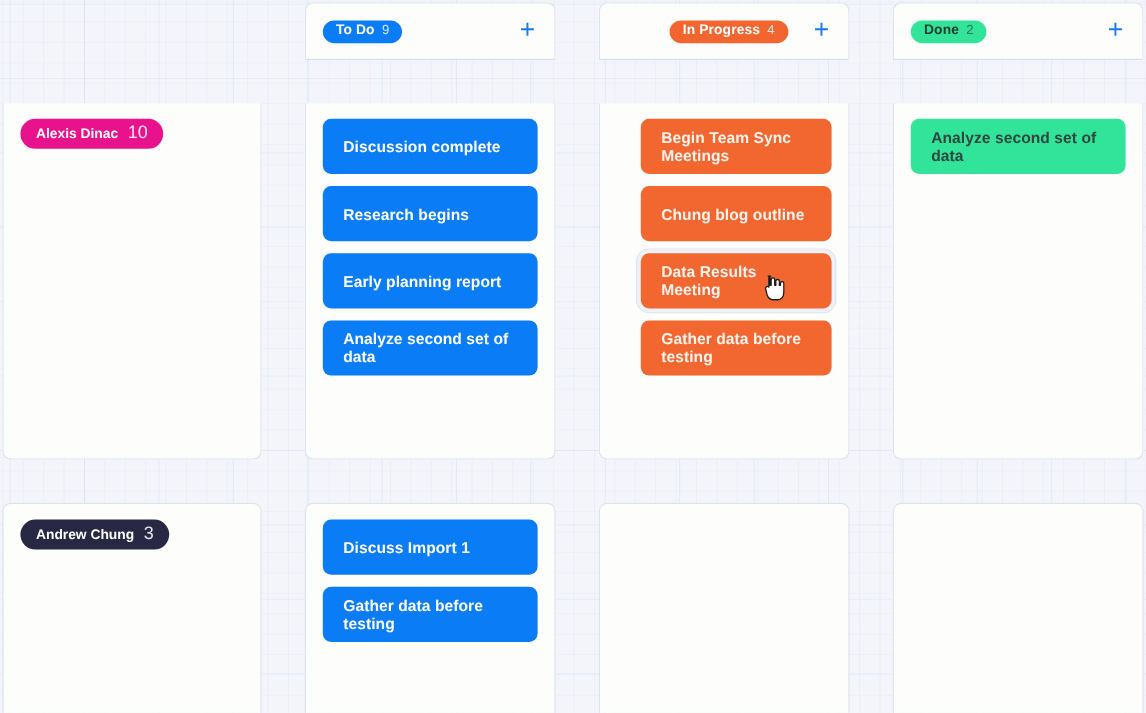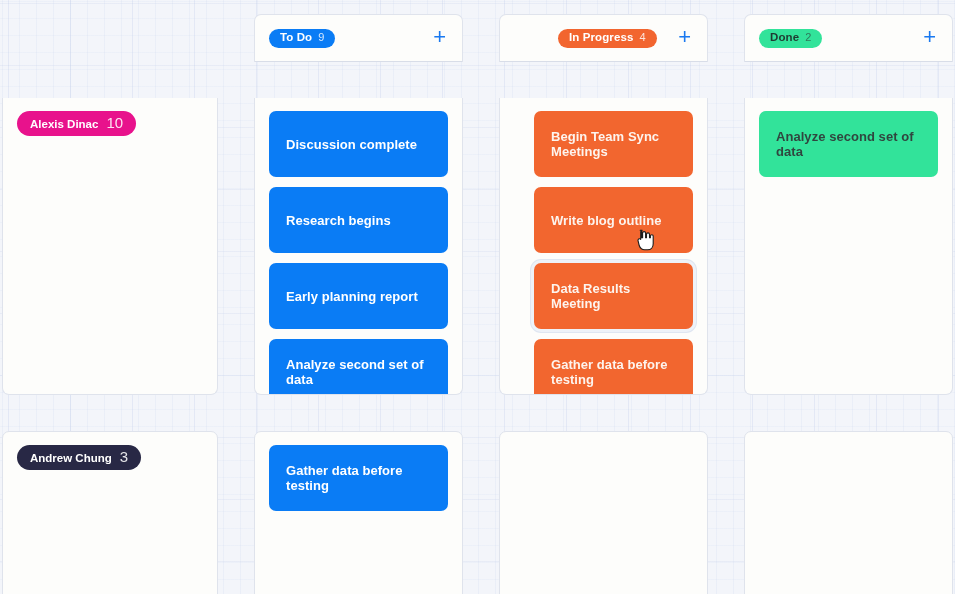--- a/index.html
+++ b/index.html
@@ -31,21 +31,21 @@
 
   
   #board {
     position: absolute;
     inset: 0;
     display: grid;
     grid-template-columns: 216px 1fr 1fr 1fr;
     grid-template-rows: 48px 297px 244px;
     column-gap: 12px;
     row-gap: 10px;
-    padding: 14px 2px 5px 2px;
+    padding: 2px 2px 5px 2px;
     box-sizing: border-box;
     gap: 36px;
   }
 
   
   .col-header {
     background: #fdfdfb;
     border: 1px solid #dfe3ec;
     border-radius: 7px 7px 0 0;
     border-bottom: none;
@@ -140,21 +140,21 @@
   }
 
   
   .card-stack {
     display: flex;
     flex-direction: column;
     gap: 10px;
   }
   .task-card {
     border-radius: 7px;
-    height: 66px;
+    height: 46px;
     display: flex;
     align-items: center;
     padding: 0 17px;
     box-sizing: border-box;
     font-size: 13px;
     font-weight: 700;
     letter-spacing: 0.05px;
     cursor: pointer;
     position: relative;
   }
@@ -233,21 +233,21 @@
         </div>
       </div>
   </div>
 
   <div class="cell top-row">
     <div class="card-stack">
         <div class="task-card c-orange">
           <span>Begin Team Sync Meetings</span>
         </div>
         <div class="task-card c-orange">
-          <span>Write blog outline</span>
+          <span>Chung blog outline</span>
         </div>
         <div class="task-card c-orange selected">
           <span>Data Results Meeting</span>
         </div>
         <div class="task-card c-orange">
           <span>Gather data before testing</span>
         </div>
       </div>
   </div>
 
@@ -262,20 +262,23 @@
   <div class="cell bottom-row swimlane">
     <span class="owner-pill" style="background:#282845">
       <span>Andrew Chung</span>
       <span class="owner-count">3</span>
     </span>
   </div>
 
   <div class="cell bottom-row">
     <div class="card-stack">
         <div class="task-card c-blue">
+          <span>Discuss Import 1</span>
+        </div>
+        <div class="task-card c-blue">
           <span>Gather data before testing</span>
         </div>
       </div>
   </div>
 
   <div class="cell bottom-row">
     <div class="card-stack"></div>
   </div>
 
   <div class="cell bottom-row">

